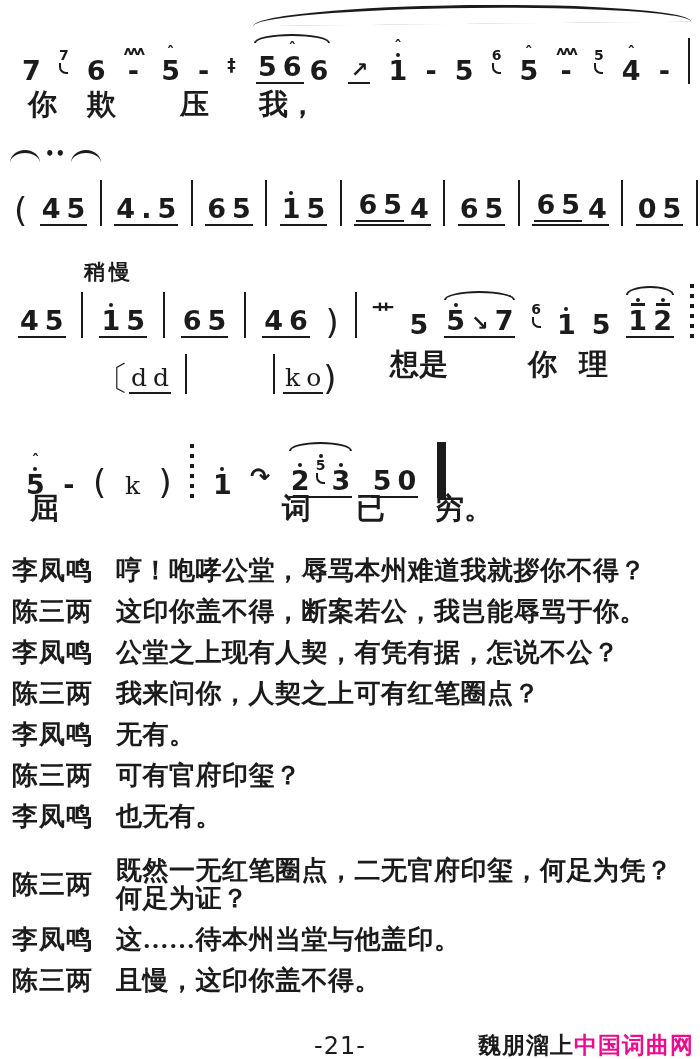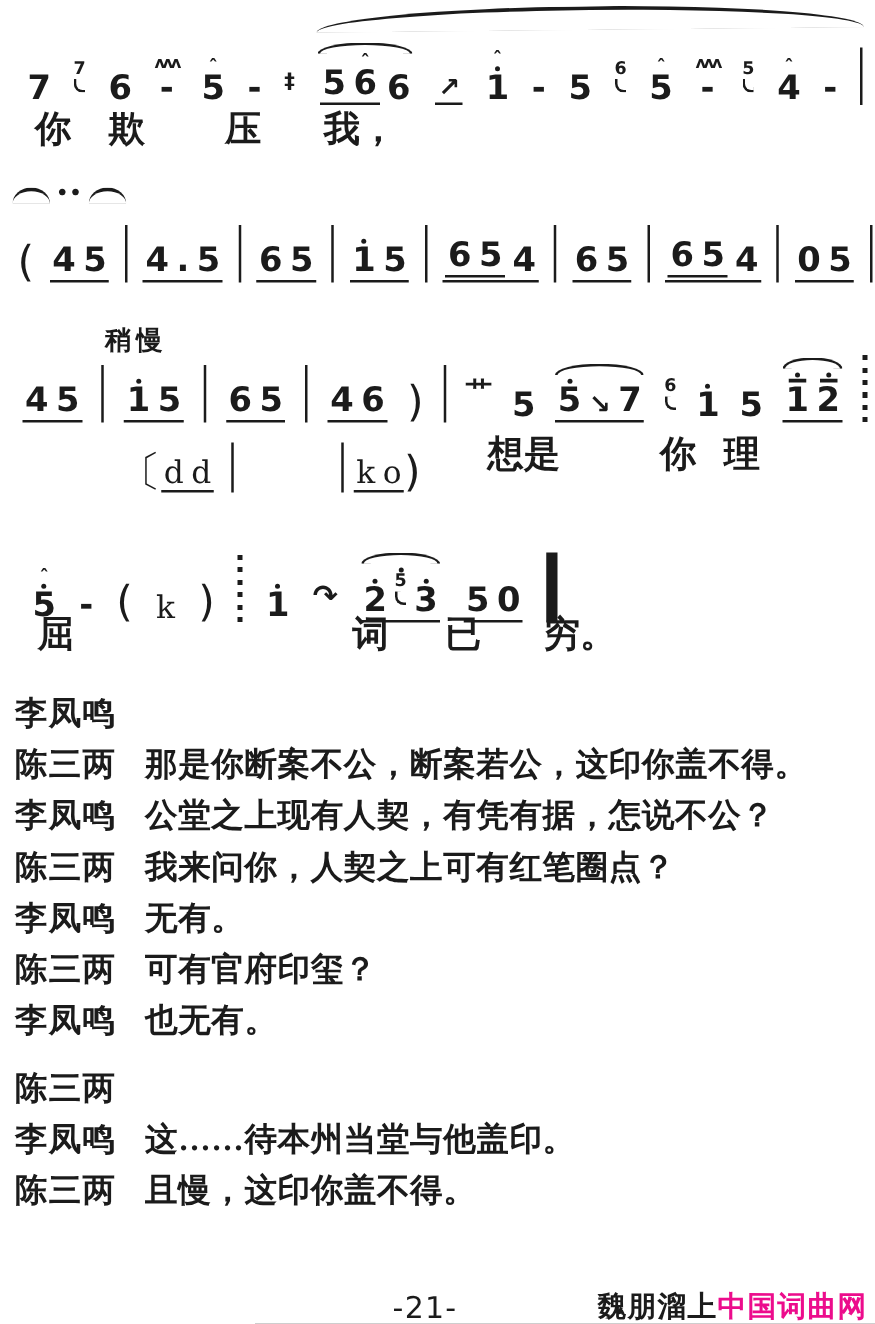--- a/index.html
+++ b/index.html
@@ -508,24 +508,25 @@
   <div class="lyr lyr4">
       <span>屈</span>
       <span>词</span>
       <span>已</span>
       <span>穷。</span>
     </div>
 
   <div class="dialogue">
       <div class="dline">
         <div class="spk">李凤鸣</div>
+        <div class="dtext">哼！咆哮公堂，辱骂本州难道我就拶你不得？</div>
       </div>
       <div class="dline">
         <div class="spk">陈三两</div>
-        <div class="dtext">那是你断案不公，断案若公，这印你盖不得。</div>
+        <div class="dtext">这印你盖不得，断案若公，我岂能辱骂于你。</div>
       </div>
       <div class="dline">
         <div class="spk">李凤鸣</div>
         <div class="dtext">公堂之上现有人契，有凭有据，怎说不公？</div>
       </div>
       <div class="dline">
         <div class="spk">陈三两</div>
         <div class="dtext">我来问你，人契之上可有红笔圈点？</div>
       </div>
       <div class="dline">
@@ -538,20 +539,21 @@
       </div>
       <div class="dline">
         <div class="spk">李凤鸣</div>
         <div class="dtext">也无有。</div>
       </div>
       <div class="dline">
         <div class="spk"></div>
       </div>
       <div class="dline">
         <div class="spk">陈三两</div>
+        <div class="dtext">既然一无红笔圈点，二无官府印玺，何足为凭？何足为证？</div>
       </div>
       <div class="dline">
         <div class="spk">李凤鸣</div>
         <div class="dtext">这……待本州当堂与他盖印。</div>
       </div>
       <div class="dline">
         <div class="spk">陈三两</div>
         <div class="dtext">且慢，这印你盖不得。</div>
       </div>
     </div>

